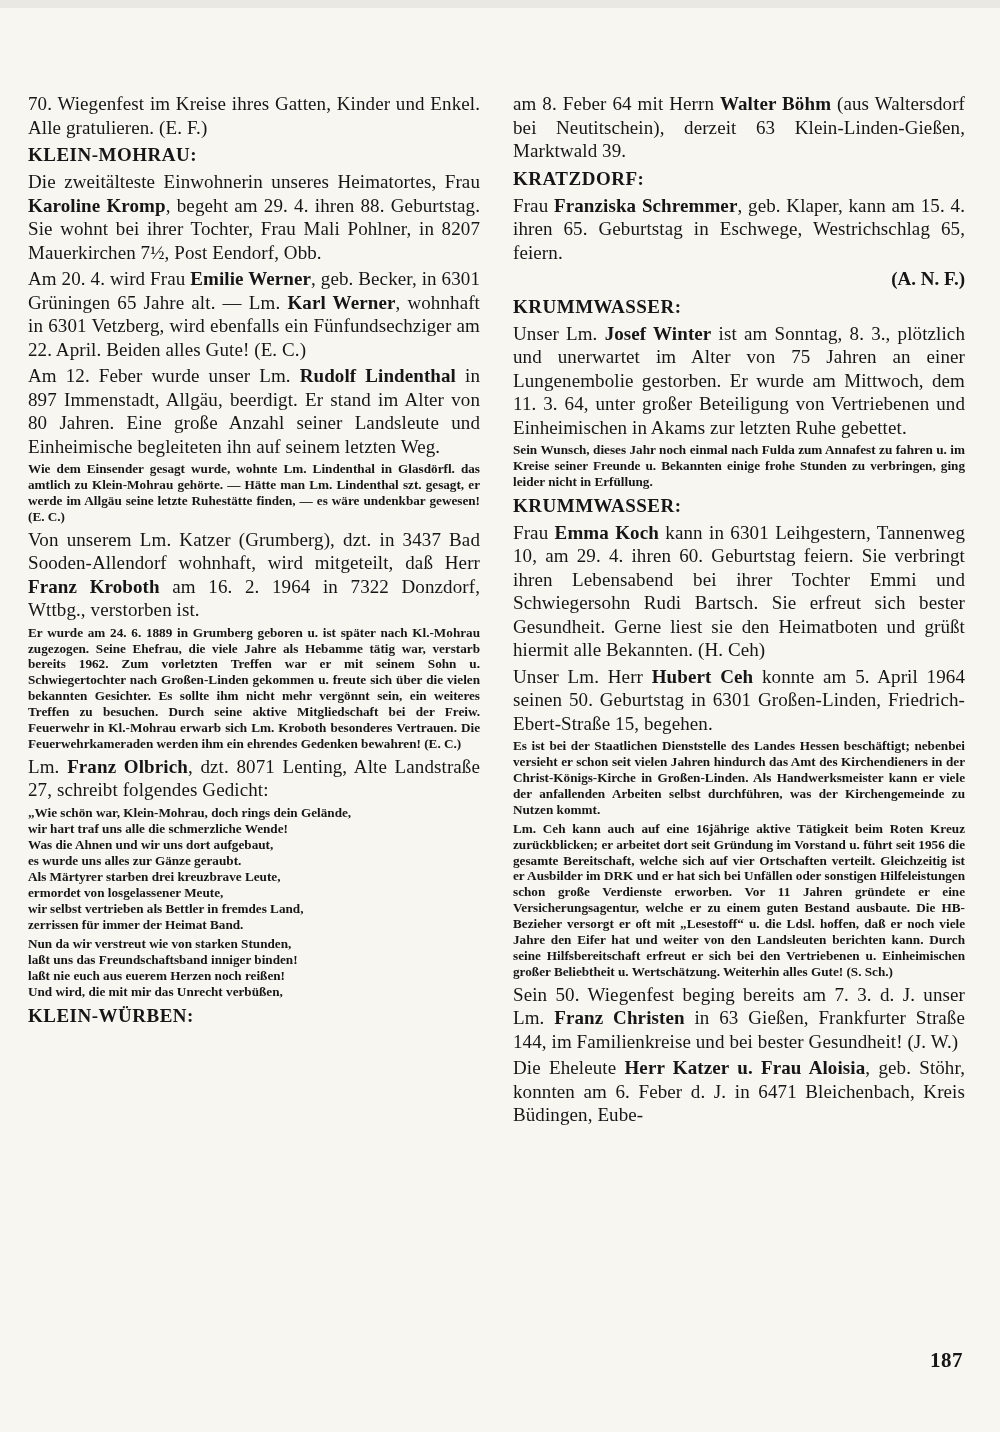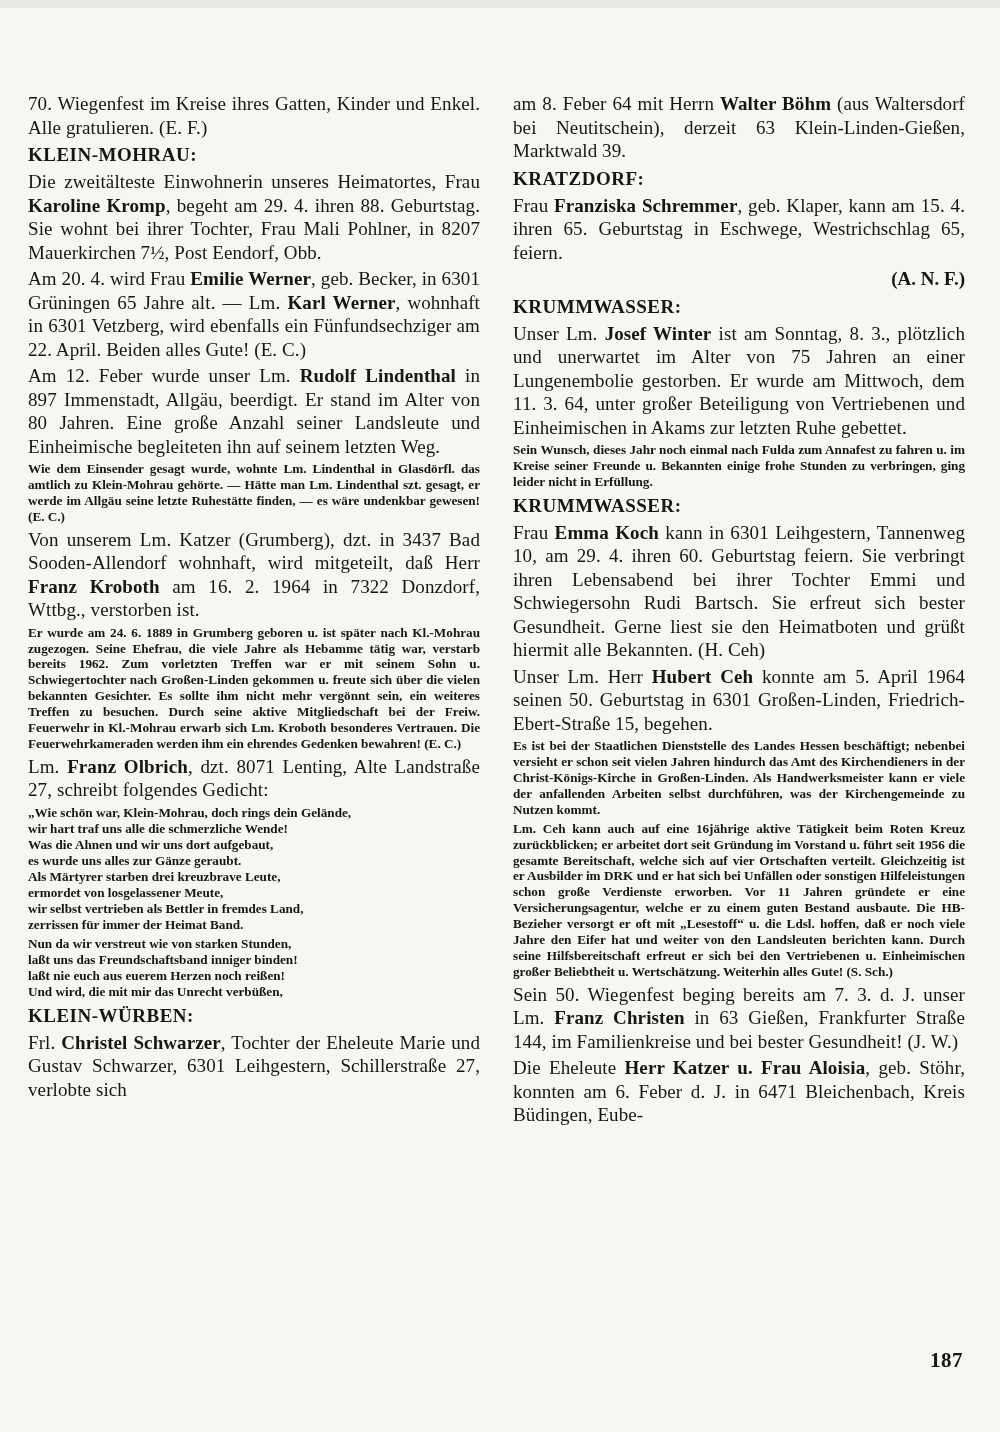--- a/index.html
+++ b/index.html
@@ -99,21 +99,20 @@
           <span class="poem-line">wir selbst vertrieben als Bettler in fremdes Land,</span>
           <span class="poem-line">zerrissen für immer der Heimat Band.</span>
         </p>
         <p class="blk poem">
           <span class="poem-line">Nun da wir verstreut wie von starken Stunden,</span>
           <span class="poem-line">laßt uns das Freundschaftsband inniger binden!</span>
           <span class="poem-line">laßt nie euch aus euerem Herzen noch reißen!</span>
           <span class="poem-line">Und wird, die mit mir das Unrecht verbüßen,</span>
         </p>
         <p class="blk heading"><span>KLEIN-WÜRBEN:</span></p>
-        <p class="blk body"><span>Frl. </span><span class="b">Christel Schwarzer</span><span>, Tochter der Eheleute Marie und Gustav Schwarzer, 6301 Leihgestern, Schillerstraße 27, verlobte sich</span></p>
       </div>
     <div class="col">
         <p class="blk body"><span>am 8. Feber 64 mit Herrn </span><span class="b">Walter Böhm</span><span> (aus Waltersdorf bei Neutitschein), derzeit 63 Klein-Linden-Gießen, Marktwald 39.</span></p>
         <p class="blk heading"><span>KRATZDORF:</span></p>
         <p class="blk body"><span>Frau </span><span class="b">Franziska Schremmer</span><span>, geb. Klaper, kann am 15. 4. ihren 65. Geburtstag in Eschwege, Westrichschlag 65, feiern.</span></p>
         <p class="blk sig"><span>(A. N. F.)</span></p>
         <p class="blk heading"><span>KRUMMWASSER:</span></p>
         <p class="blk body"><span>Unser Lm. </span><span class="b">Josef Winter</span><span> ist am Sonntag, 8. 3., plötzlich und unerwartet im Alter von 75 Jahren an einer Lungenembolie gestorben. Er wurde am Mittwoch, dem 11. 3. 64, unter großer Beteiligung von Vertriebenen und Einheimischen in Akams zur letzten Ruhe gebettet.</span></p>
         <p class="blk small"><span>Sein Wunsch, dieses Jahr noch einmal nach Fulda zum Annafest zu fahren u. im Kreise seiner Freunde u. Bekannten einige frohe Stunden zu verbringen, ging leider nicht in Erfüllung.</span></p>
         <p class="blk heading"><span>KRUMMWASSER:</span></p>

